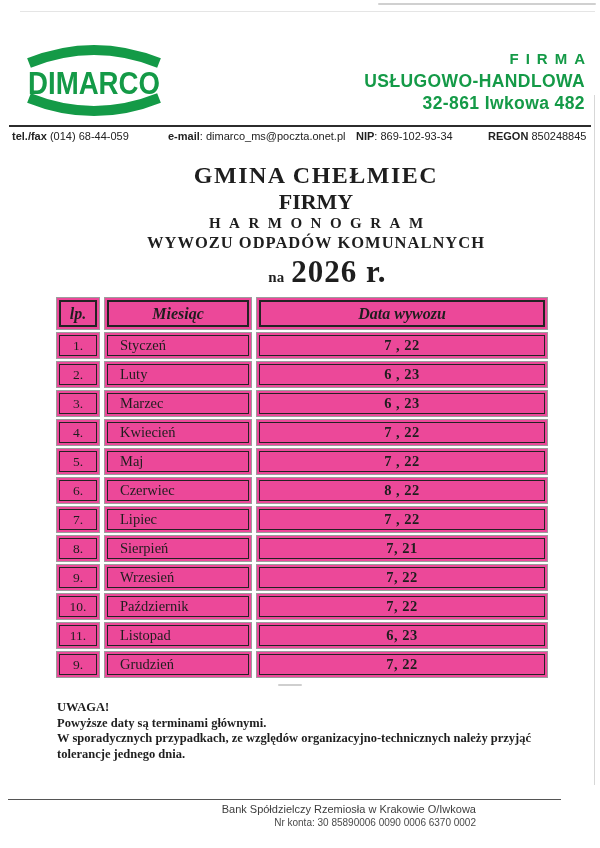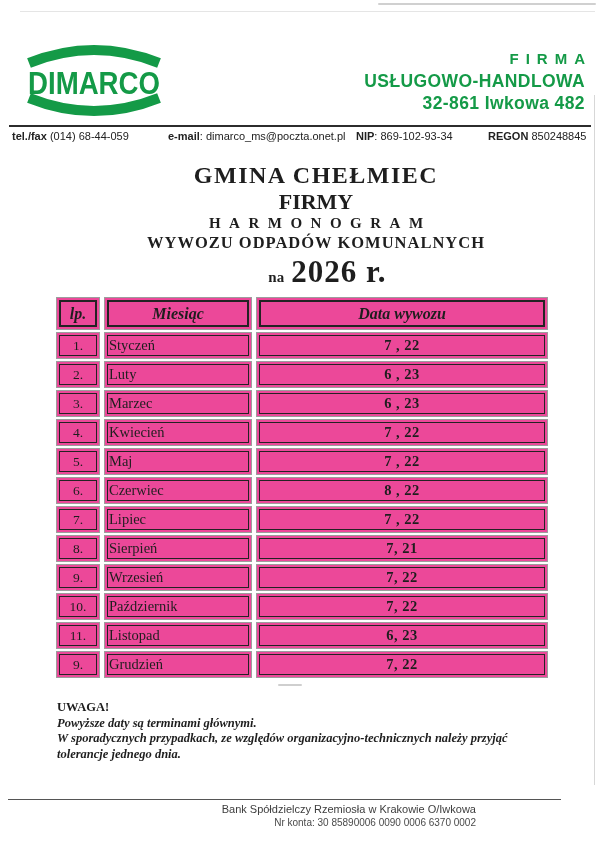--- a/index.html
+++ b/index.html
@@ -53,28 +53,28 @@
   .cell{border:1px solid #9d9d9d;padding:2px;background:#ec4899;}
   .cell + .cell{margin-left:4px;}
   .cin{
     border:1px solid #232323;display:flex;align-items:center;justify-content:center;
     height:19px;font-size:14.5px;
   }
   .c-lp{width:38px;}
   .c-month{width:142px;}
   .c-dates{flex:1;}
   .hrow .cin{border-width:2px;height:23px;font-size:16px;font-weight:bold;font-style:italic;}
-  .cin.month{justify-content:flex-start;padding-left:1px;}
+  .cin.month{justify-content:flex-start;padding-left:12px;}
   .cin.dates{font-weight:bold;letter-spacing:.5px;}
   .cin.lpnum{font-size:13.5px;}
 
   
   .notes{position:absolute;top:700px;left:57px;width:500px;font-size:12.5px;line-height:15.5px;}
   .notes .nh{font-weight:bold;}
-  .notes .ni{font-weight:bold;font-style:italic;}
+  .notes .ni{font-weight:bold;}
 
   
   .foot-rule{position:absolute;top:799px;left:8px;width:553px;height:1px;background:#555;}
   .footer{
     position:absolute;top:803px;left:0;width:476px;text-align:right;
     font-family:"Liberation Sans", sans-serif;color:#3d3d3d;
   }
   .footer .f1{font-size:11px;line-height:13px;}
   .footer .f2{font-size:10px;line-height:13px;color:#4a4a4a;}
 

